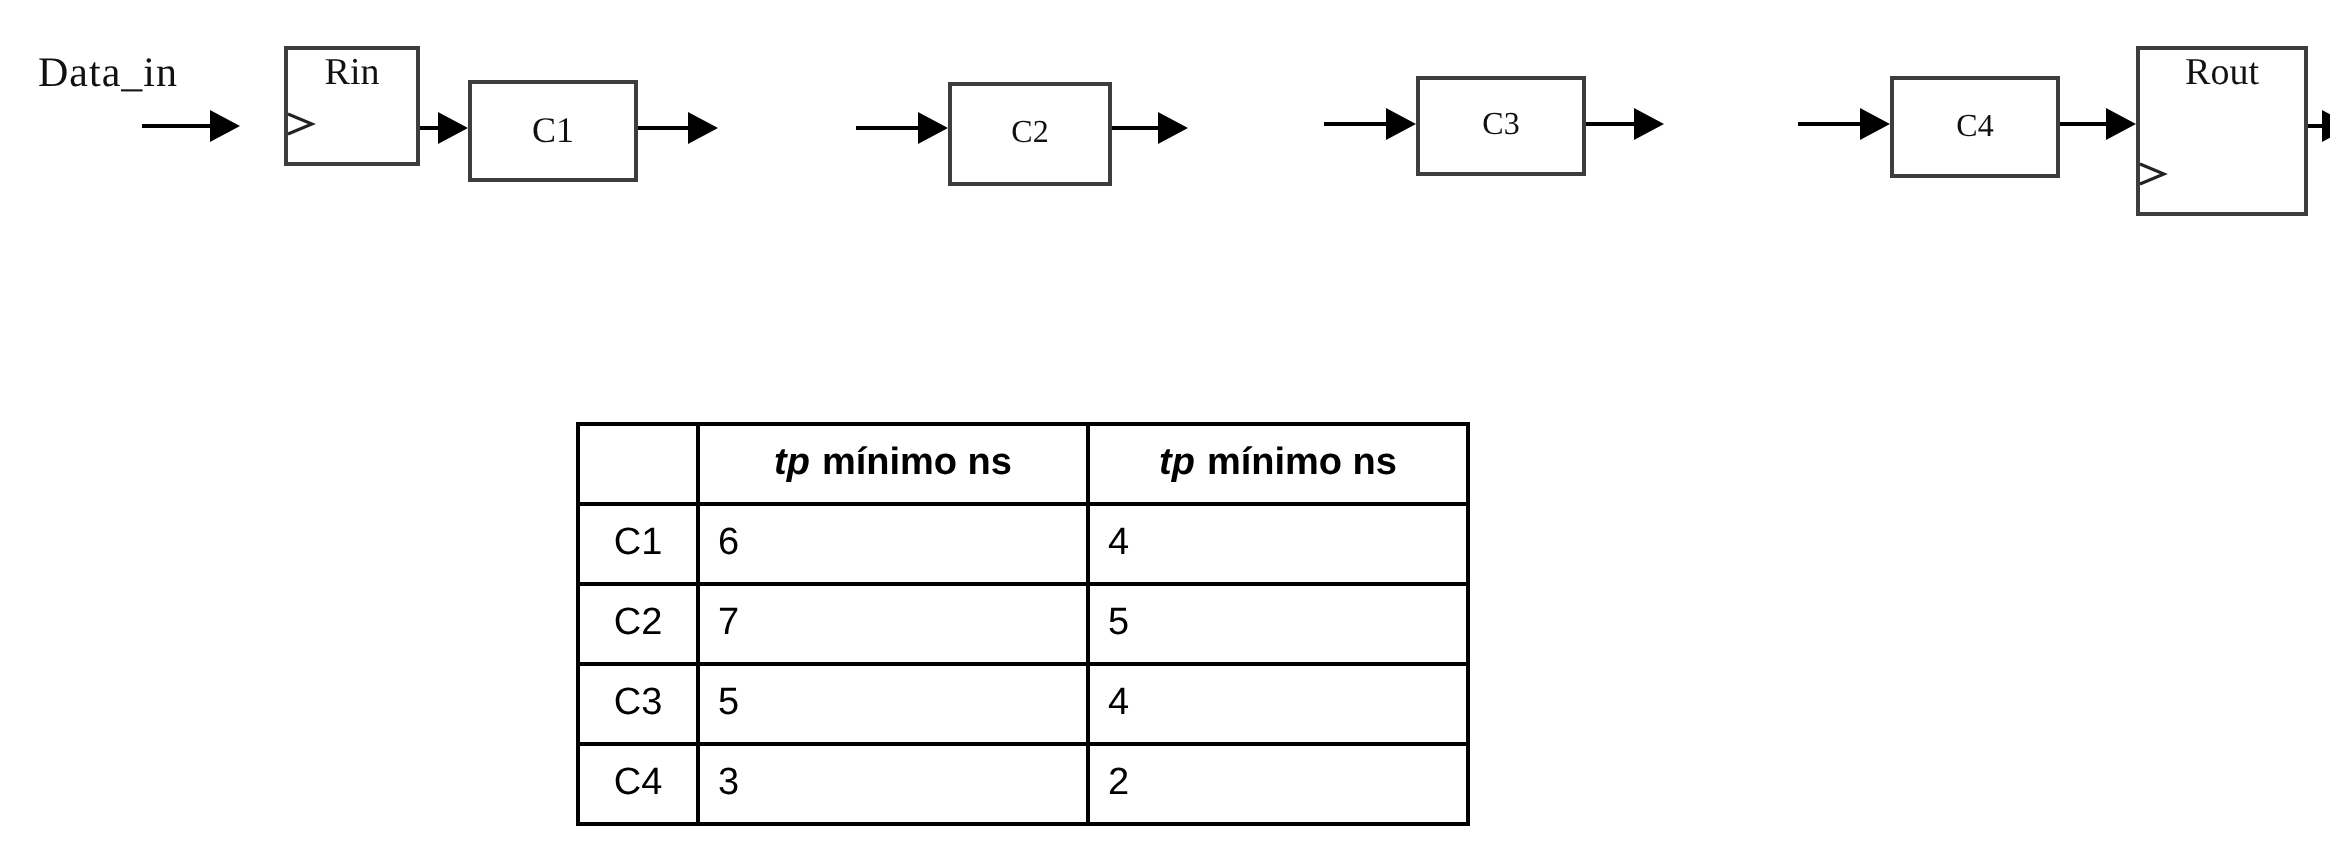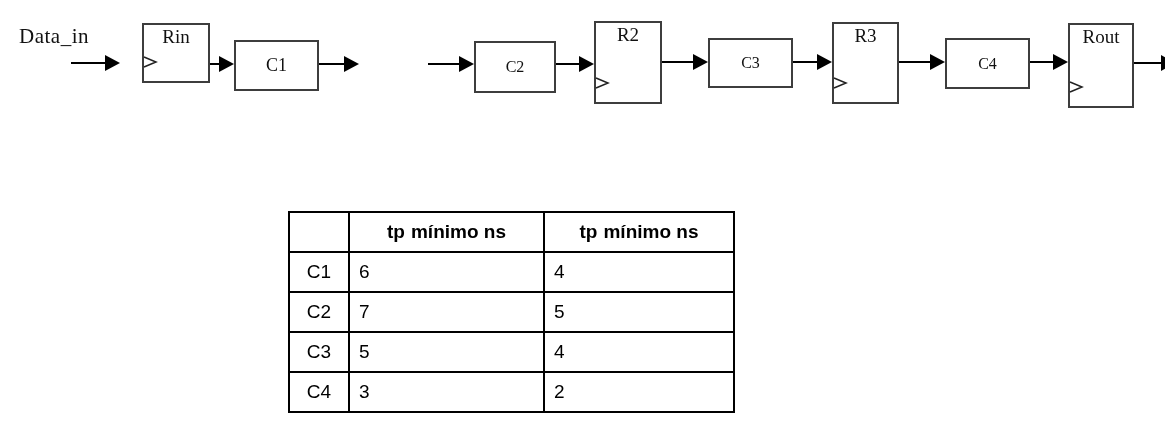--- a/index.html
+++ b/index.html
@@ -41,21 +41,21 @@
 
   
   #box-rin  { left:105px;  top:23px; width:68px; height:60px;margin-left:21px; }
   #box-c1   { left:218px;  top:40px; width:85px; height:51px; }
   #box-r1   { left:343px;  top:25px; width:69px; height:83px; }
   #box-c2   { left:458px;  top:41px; width:82px; height:52px; }
   #box-r2   { left:578px;  top:21px; width:68px; height:83px; }
   #box-c3   { left:692px;  top:38px; width:85px; height:50px; }
   #box-r3   { left:816px;  top:22px; width:67px; height:82px; }
   #box-c4   { left:929px;  top:38px; width:85px; height:51px; }
-  #box-rout { left:1052px; top:23px; width:66px; height:85px; }
+  #box-rout { left:1052px; top:23px; width:86px; height:85px; }
 
   
   #arr-in   { left:55px;   top:55px; width:49px; }
   #arr-1    { left:173px;  top:56px; width:45px; }
   #arr-2    { left:303px;  top:56px; width:40px; }
   #arr-3    { left:412px;  top:56px; width:46px; }
   #arr-4    { left:540px;  top:56px; width:38px; }
   #arr-5    { left:646px;  top:54px; width:46px; }
   #arr-6    { left:777px;  top:54px; width:39px; }
   #arr-7    { left:883px;  top:54px; width:46px; }
@@ -69,21 +69,21 @@
     font-family:"Liberation Sans", sans-serif;
     font-size:19px; color:#000; background:#fff;
   }
   .timing-table th, .timing-table td {
     border:2px solid #000; height:40px; vertical-align:middle;
   }
   .timing-table th { font-weight:bold; text-align:center; padding:0 8px; }
   .timing-table td.name { width:60px; text-align:center; }
   .timing-table td.val  { text-align:left; padding-left:9px; }
   .col-name { width:60px; } .col-max { width:195px; } .col-min { width:190px; }
-  .tp { font-weight:bold; }
+  .tp { font-style:italic; font-weight:bold; }
   .hdr-rest { margin-left:6px; }
 </style>
 </head>
 <body>
 
 <div class="stage">
 
   <div class="diagram">
 
     <span class="data-in-label">Data_in</span>
@@ -124,32 +124,20 @@
       <span class="shaft"></span>
       <span class="head"></span>
     </div>
     <div class="arrow" id="arr-out">
       <span class="shaft"></span>
       <span class="head"></span>
     </div>
 
     <div class="box reg" id="box-rin">
       <span class="reg-label">Rin</span>
-      <svg class="clock-chevron" width="16" height="12" viewBox="0 0 16 12">
-        <path d="M1,1 L13,6 L1,11" fill="#fff" stroke="#222" stroke-width="1.5"></path>
-      </svg>
-    </div>
-    <div class="box reg" id="box-r2">
-      <span class="reg-label">R2</span>
-      <svg class="clock-chevron" width="16" height="12" viewBox="0 0 16 12">
-        <path d="M1,1 L13,6 L1,11" fill="#fff" stroke="#222" stroke-width="1.5"></path>
-      </svg>
-    </div>
-    <div class="box reg" id="box-r3">
-      <span class="reg-label">R3</span>
       <svg class="clock-chevron" width="16" height="12" viewBox="0 0 16 12">
         <path d="M1,1 L13,6 L1,11" fill="#fff" stroke="#222" stroke-width="1.5"></path>
       </svg>
     </div>
     <div class="box reg" id="box-rout">
       <span class="reg-label">Rout</span>
       <svg class="clock-chevron" width="16" height="12" viewBox="0 0 16 12">
         <path d="M1,1 L13,6 L1,11" fill="#fff" stroke="#222" stroke-width="1.5"></path>
       </svg>
     </div>

